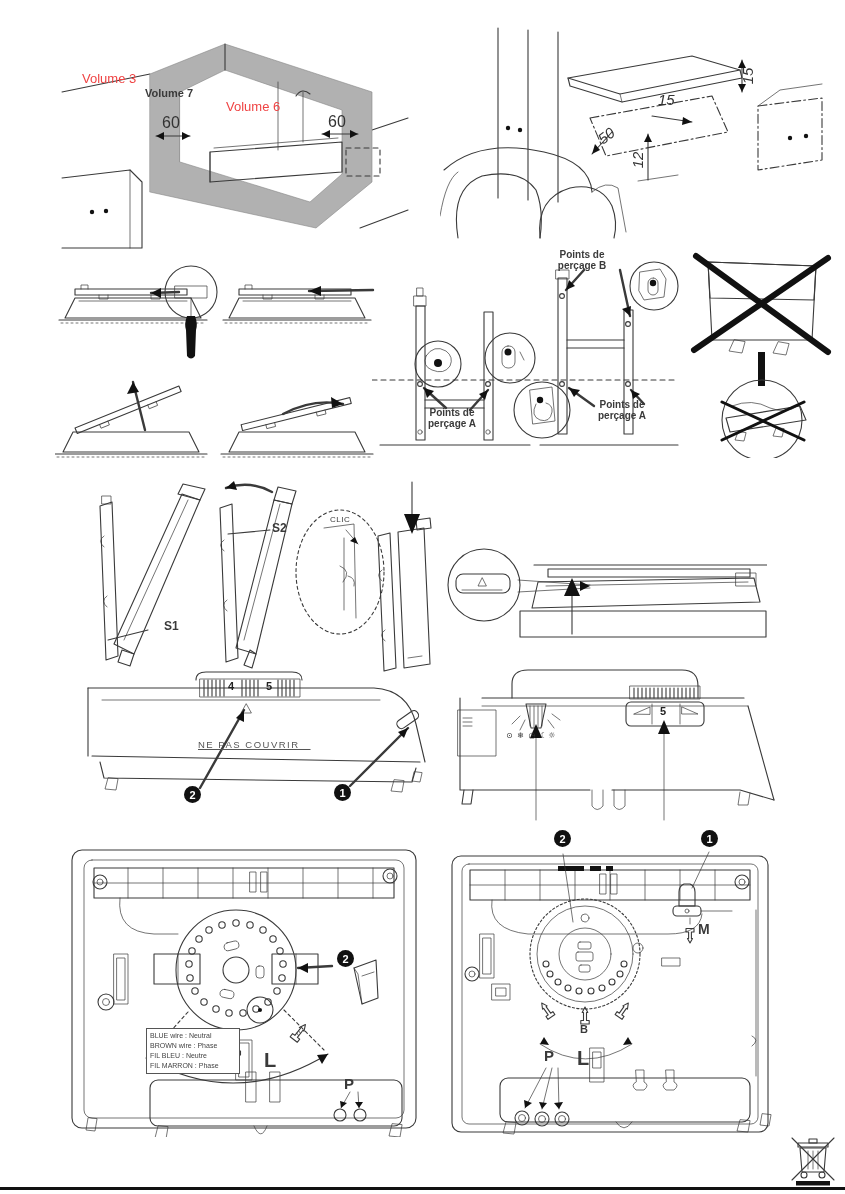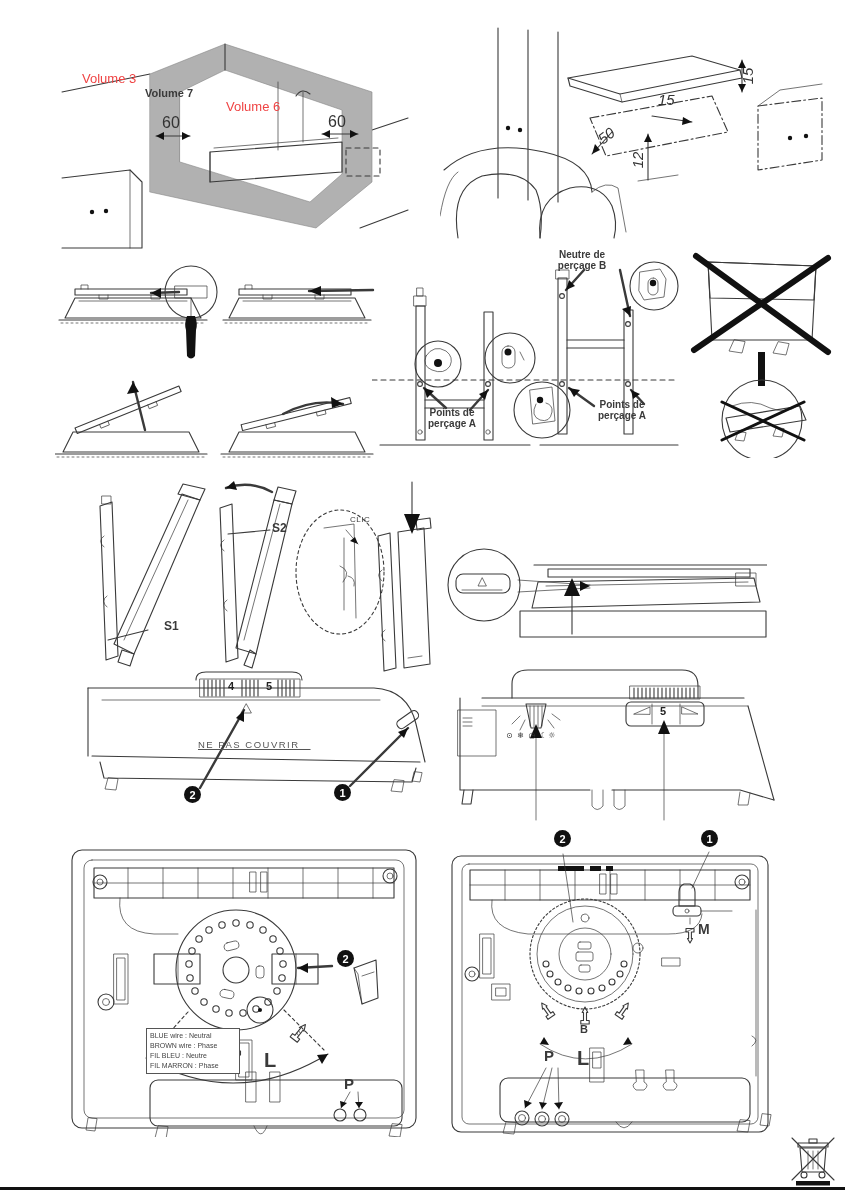--- a/index.html
+++ b/index.html
@@ -9,21 +9,21 @@
   .panel svg{position:absolute;left:0;top:0;}
   .lbl{position:absolute;white-space:nowrap;color:#3a3a3a;font-size:11px;line-height:1.05;}
   .vol{font-size:13px;color:#ef4444;}
   .volb{font-weight:bold;font-size:11px;text-align:center;white-space:normal;line-height:1.0;}
   .dim{font-size:16px;color:#333;}
   .dimI{font-size:15px;font-style:italic;color:#333;}
   .rot90{transform:rotate(-90deg);transform-origin:center;}
   .rot45{transform:rotate(-38deg);transform-origin:center;}
   .pt{font-weight:bold;font-size:10px;width:64px;text-align:center;white-space:normal;}
   .sN{font-weight:bold;font-size:12px;}
-  .clic{font-size:8px;letter-spacing:.5px;margin-left:20px;}
+  .clic{font-size:8px;letter-spacing:.5px;}
   .warn{font-size:9.5px;letter-spacing:1.5px;color:#555;text-decoration:underline;}
   .dialN{font-size:11px;font-weight:bold;color:#222;}
   .marker{position:absolute;width:17px;height:17px;border-radius:50%;background:#111;color:#fff;
           font-size:11px;font-weight:bold;display:flex;align-items:center;justify-content:center;}
   .Lbig{font-size:20px;font-weight:bold;}
   .Pbig{font-size:15px;font-weight:bold;}
   .Mbig{font-size:14px;font-weight:bold;}
   .Bsm{font-size:11px;font-weight:bold;}
   .sym{font-size:8px;color:#333;letter-spacing:1px;font-family:"DejaVu Sans",sans-serif;}
   .wirebox{position:absolute;border:1px solid #555;padding:2px 3px;font-size:7px;line-height:10px;
@@ -223,21 +223,21 @@
       <path d="M164,156 q-6,12 4,16 q10,3 12,-8 q1,-7 -6,-9" class="thin"></path>
       <line x1="212" y1="22" x2="194" y2="42" class="thick"></line>
       <polygon points="194,42 203,38 197,32" class="fillD"></polygon>
       <line x1="248" y1="22" x2="258" y2="68" class="thick"></line>
       <polygon points="258,68 259,58 250,61" class="fillD"></polygon>
       <line x1="222" y1="158" x2="197" y2="140" class="thick"></line>
       <polygon points="197,140 202,149 208,142" class="fillD"></polygon>
       <line x1="272" y1="156" x2="259" y2="142" class="thick"></line>
       <polygon points="259,142 261,151 268,146" class="fillD"></polygon>
     </svg>
-    <span class="lbl pt" style="left:178px;top:2px">Neutre de perçage B</span>
+    <span class="lbl pt" style="left:178px;top:2px">Points de perçage B</span>
     <span class="lbl pt" style="left:48px;top:160px">Points de perçage A</span>
     <span class="lbl pt" style="left:218px;top:152px">Points de perçage A</span>
   </figure>
 
   <figure class="panel" style="left:682px;top:248px;width:160px;height:210px">
     <svg width="160" height="210" viewBox="0 0 160 210">
       <defs>
         <pattern id="hE" width="4" height="4" patternTransform="rotate(30)" patternUnits="userSpaceOnUse">
           <line x1="0" y1="0" x2="0" y2="4"></line>
         </pattern>

